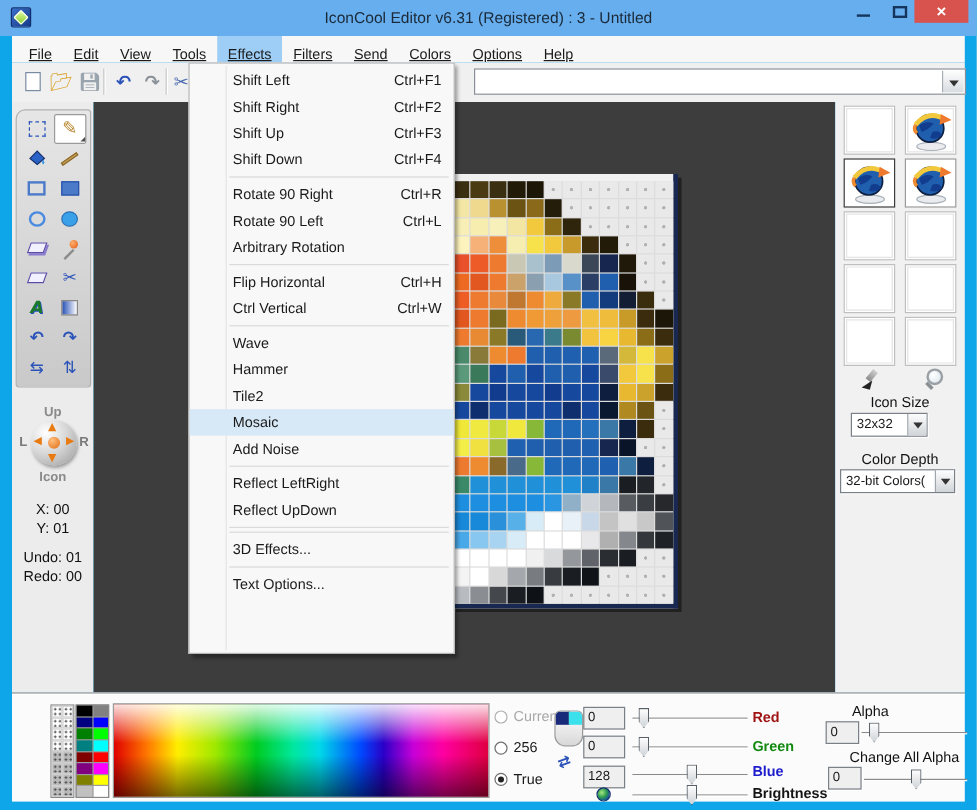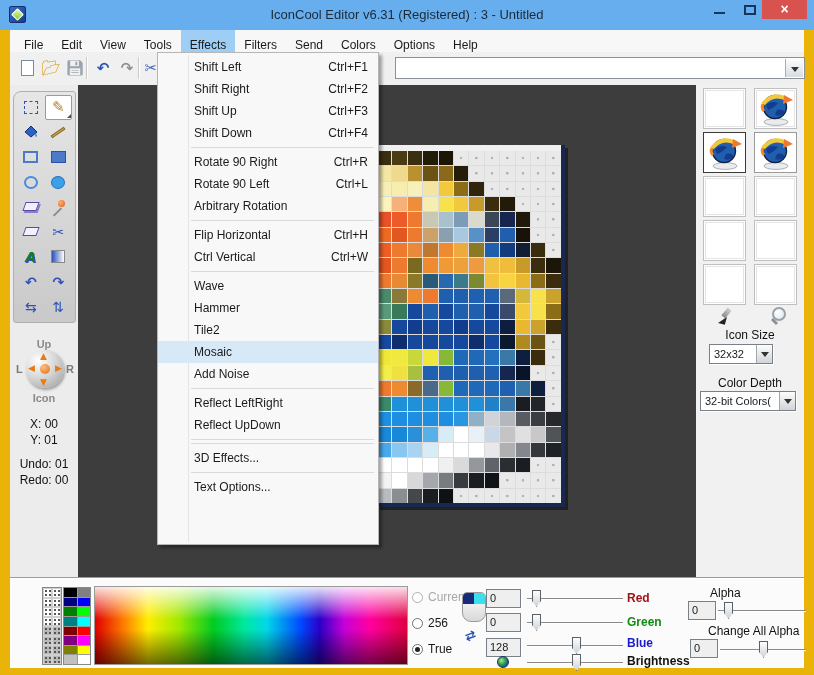--- a/index.html
+++ b/index.html
@@ -1,32 +1,32 @@
 <!DOCTYPE html>
 <html><head>
 <meta charset="utf-8">
 <style>
   * { margin:0; padding:0; box-sizing:border-box; }
   html,body { width:814px; height:675px; }
   body { font-family:"Liberation Sans", sans-serif; font-size:12px; color:#1a1a1a; }
-  #window { position:relative; width:814px; height:675px; background:#eab308; overflow:hidden; }
+  #window { position:relative; width:814px; height:675px; background:#0ea5e9; overflow:hidden; }
 
   
   #titlebar { position:absolute; left:0; top:0; width:814px; height:30px; background:#67aeef; }
   #app-icon { position:absolute; left:9px; top:6px; width:17px; height:17px; background:linear-gradient(135deg,#3a6ecb,#173a8a); border:1px solid #12306e; border-radius:2px; }
   #app-icon:before { content:""; position:absolute; left:3px; top:3px; width:9px; height:9px; background:linear-gradient(135deg,#eaffb0,#7ec820); transform:rotate(45deg); border-radius:1px; box-shadow:0 0 0 1px #fff inset; }
   #title-text { position:absolute; left:0; top:0; width:100%; height:30px; line-height:29px; text-align:center; font-size:13px; color:#1b2a38; }
   .winbtn { position:absolute; top:0; height:19px; text-align:center; }
   #btn-min { left:706px; width:28px; } #btn-min i { position:absolute; left:8px; top:12px; width:11px; height:2px; background:#14365c; }
   #btn-max { left:736px; width:28px; } #btn-max i { position:absolute; left:8px; top:5px; width:12px; height:10px; border:2px solid #14365c; }
   #btn-close { left:762px; width:45px; background:#d9534e; color:#fff; font-size:14px; font-weight:bold; line-height:19px; }
 
   
   #menubar { position:absolute; left:10px; top:30px; width:794px; height:22px; background:#f7f7f7; display:flex; align-items:stretch; padding-left:5px; }
-  .mb-item { padding:4px 9px; line-height:22px; cursor:default; }
+  .mb-item { padding:4px 9px; line-height:22px; cursor:default;text-decoration:underline; }
   .mb-item.active { background:#9ecef5; }
 
   
   #toolbar { position:absolute; left:10px; top:52px; width:794px; height:33px; background:#f0f0f0; }
   .tb-btn { position:absolute; top:5px; width:22px; height:22px; text-align:center; line-height:22px; font-family:"DejaVu Sans",sans-serif; font-size:15px; }
   .tb-sep { position:absolute; top:5px; width:1px; height:22px; background:#c9c9c9; box-shadow:1px 0 0 #fff; }
   #tb-new { left:6px; } #tb-new i { display:inline-block; width:13px; height:16px; background:#fff; border:1px solid #7a8aa0; margin-top:3px; }
   #tb-open { left:30px; color:#d8a028; } 
   #tb-save { left:54px; color:#9aa4ae; }
   #tb-undo { left:82px; color:#2a52b8; font-weight:bold; }

